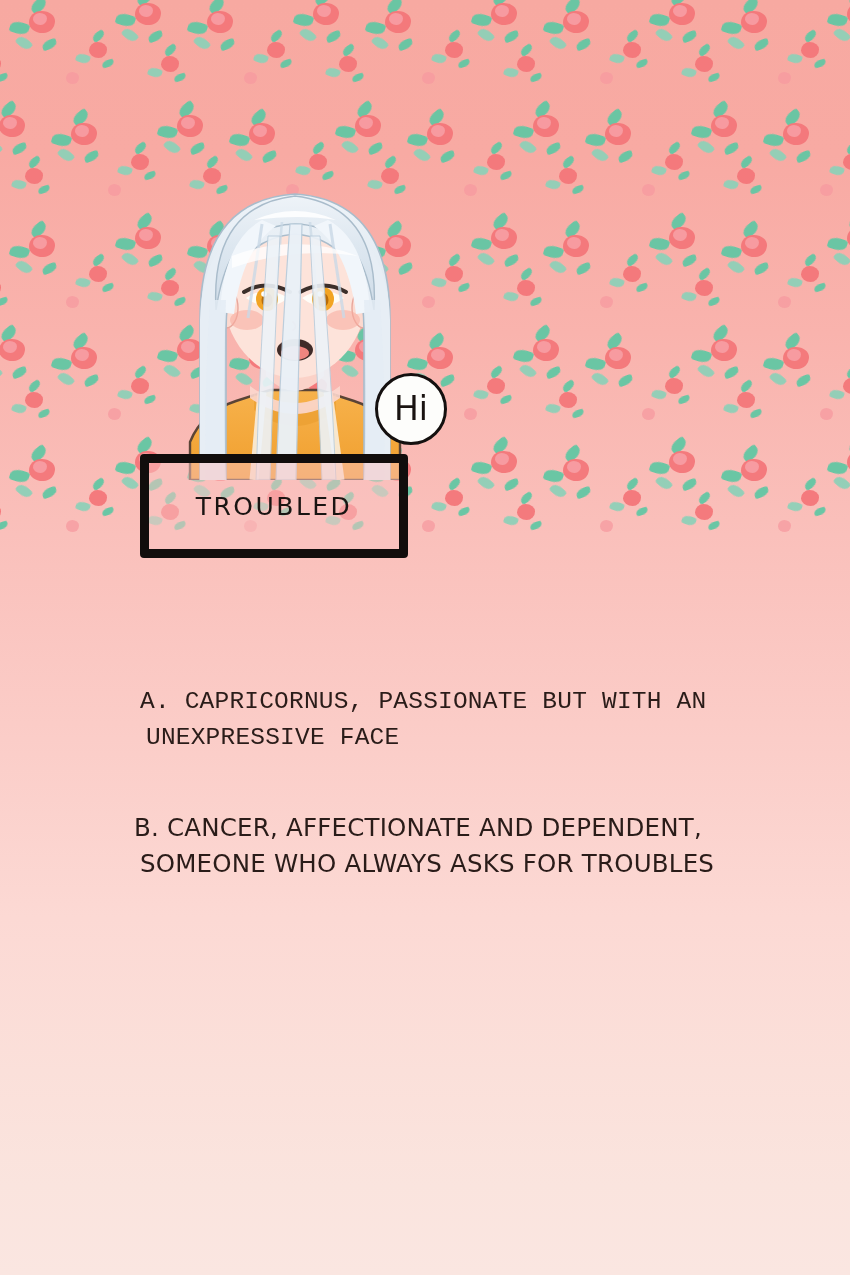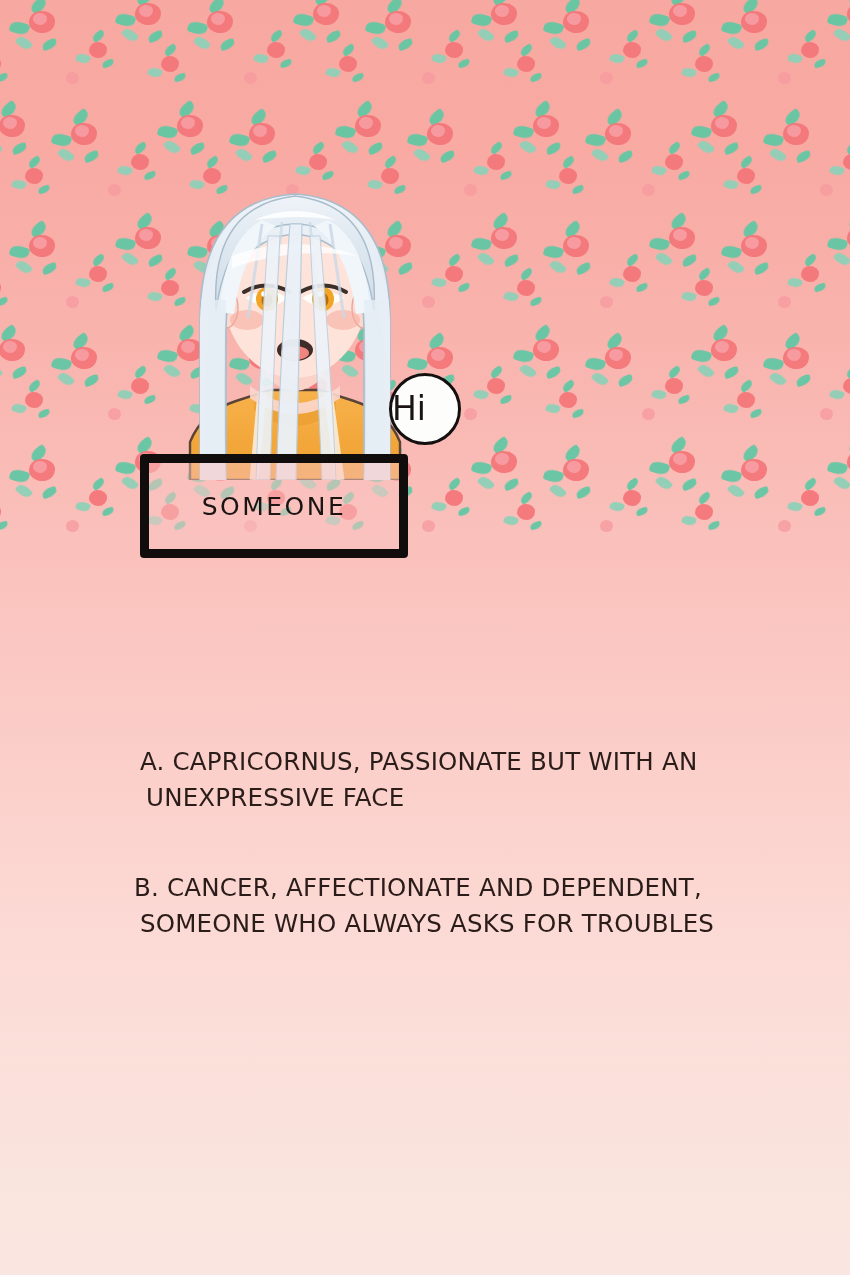--- a/index.html
+++ b/index.html
@@ -68,30 +68,31 @@
     top: 180px;
     width: 290px;
     height: 300px;
     z-index: 2;
   }
   #character svg { display: block; }
 
   
   #hi-bubble {
     position: absolute;
-    left: 389px;
+    left: 375px;
     top: 373px;
     width: 72px;
     height: 72px;
     border-radius: 50%;
     background: #fdfdfb;
     border: 3.5px solid #14100f;
     z-index: 4;
     display: flex;
     align-items: center;
+    justify-content: center;
     box-sizing: border-box;
   }
   #hi-text {
     font-family: "DejaVu Sans", sans-serif;
     font-size: 33px;
     line-height: 1;
     color: #191311;
     letter-spacing: 0px;
     transform: translateY(-1px);
   }
@@ -141,21 +142,21 @@
   }
 
   .answer {
     margin: 0;
     padding: 0 78px 0 146px;
     font-size: 24.5px;
     line-height: 1.48;
     letter-spacing: 0.2px;
     text-indent: -6px;
   }
-  #answer-a { margin-top: 104px; }
+  #answer-a { margin-top: 44px; font-family: Liberation Mono, monospace; }
   #answer-b { margin-top: 53px; padding-left: 140px; }
   #answer-c { margin-top: 56px; padding-left: 142px; }
 </style>
 </head>
 <body>
 
 <div id="page">
 
   <div id="wallpaper">
       <div class="flower-row" style="top: -44px;">
@@ -1027,21 +1028,21 @@
         <path d="M230 120 Q236 210 234 300 L214 300 Q218 210 214 120 Z" fill="#e4ecf4" opacity="0.85"></path>
       </g>
     </svg>
   </div>
 
   <div id="hi-bubble">
     <span id="hi-text">Hi</span>
   </div>
 
   <div id="question-box">
-    <span id="question-label">SOMEONE</span>
+    <span id="question-label">TROUBLED</span>
   </div>
 
   <div id="content">
 
     <p class="answer" id="answer-a">A. CAPRICORNUS, PASSIONATE BUT WITH AN UNEXPRESSIVE FACE</p>
     <p class="answer" id="answer-b">B. CANCER, AFFECTIONATE AND DEPENDENT, SOMEONE WHO ALWAYS ASKS FOR TROUBLES</p>
   </div>
 
 </div>
 

